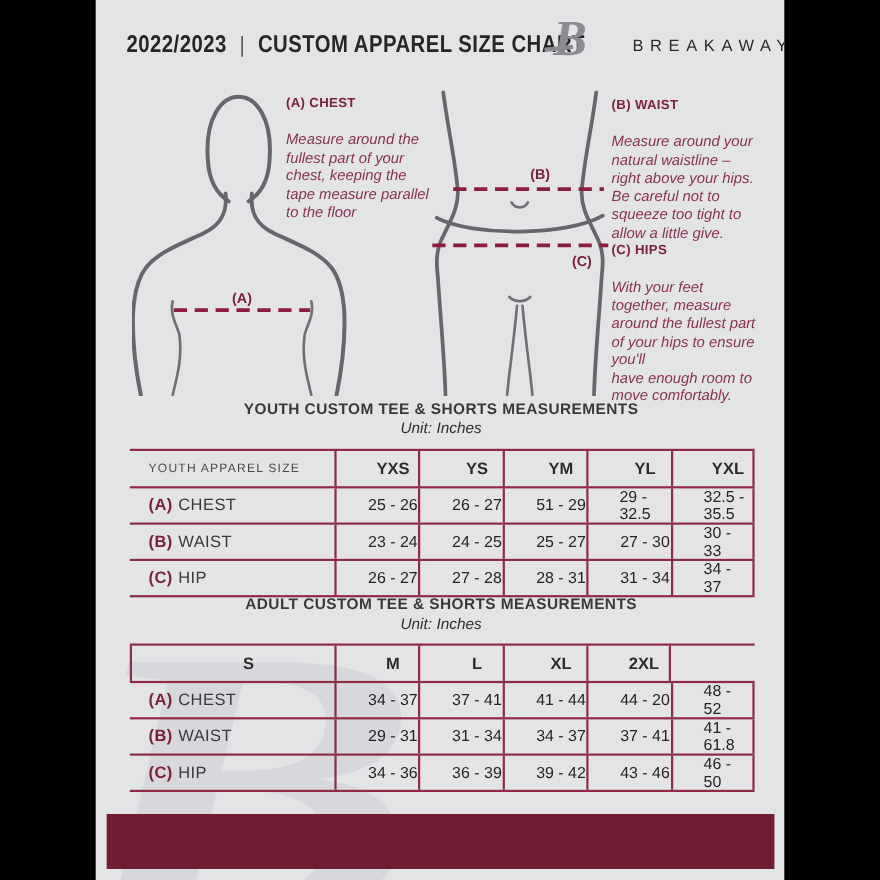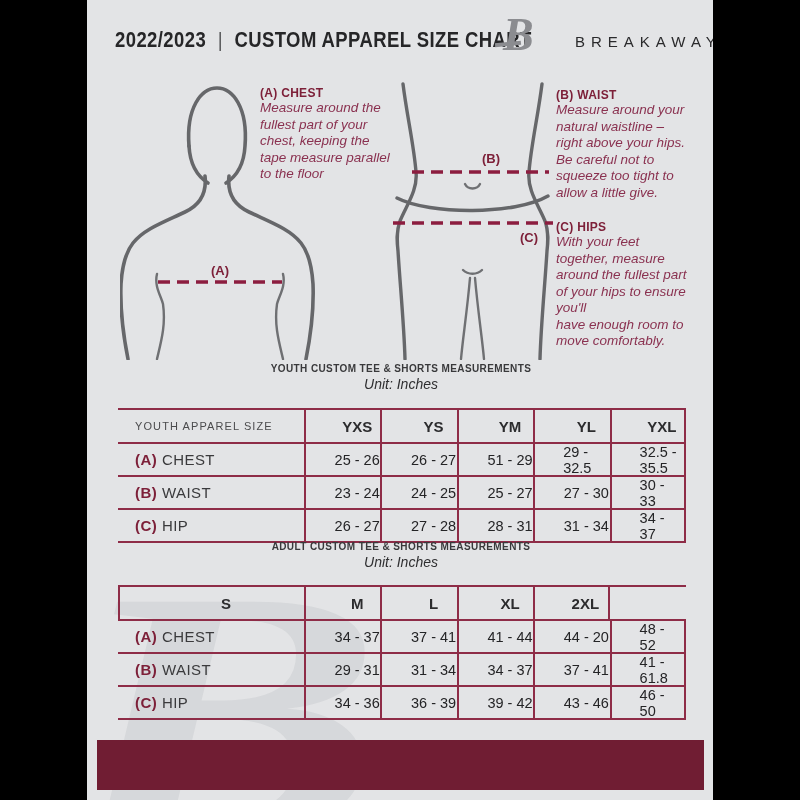--- a/index.html
+++ b/index.html
@@ -24,29 +24,29 @@
   .hdr{position:absolute;left:0;top:0;width:626px;height:70px;z-index:3;}
   .hdr-title{position:absolute;left:28px;top:27px;font-size:22px;font-weight:bold;color:#262628;letter-spacing:.5px;white-space:nowrap;transform:scaleX(.84);transform-origin:left center;}
   .hdr-title .divider{font-weight:normal;color:#4a4a4c;padding:0 14px;font-size:20px;}
   .logo-b{position:absolute;left:416px;top:12px;font-family:"Liberation Serif",serif;font-style:italic;font-weight:bold;font-size:46px;color:#8b8c90;line-height:1;}
   .logo-b::after{content:"";position:absolute;left:-8px;top:30px;width:26px;height:4px;background:#8b8c90;transform:rotate(-6deg);}
   .brand{position:absolute;left:488px;top:33px;font-size:15px;font-weight:normal;color:#2a2a2c;letter-spacing:6px;}
 
   
   .figure{position:absolute;z-index:1;}
   .guide-head{font-size:12px;font-weight:bold;color:var(--maroon);letter-spacing:.3px;}
-  .guide-text{font-style:italic;font-size:13.5px;line-height:16.5px;color:var(--maroon-text);white-space:pre-line;margin-top:0;}
+  .guide-text{font-style:italic;font-size:13.5px;line-height:16.5px;color:var(--maroon-text);white-space:pre-line;margin-top:19px;}
   .guide-block{position:absolute;z-index:2;}
   .gb-a{left:173px;top:86px;width:170px;}
   .gb-b{left:469px;top:88px;width:152px;}
   .gb-c{left:469px;top:220px;width:158px;}
 
   
   .sec{position:absolute;left:30px;width:568px;text-align:center;z-index:2;}
-  .sec-title{font-size:10px;font-weight:bold;color:#39393b;letter-spacing:.4px;}
+  .sec-title{font-size:14px;font-weight:bold;color:#39393b;letter-spacing:.4px;}
   .sec-unit{font-size:14px;font-style:italic;color:#2f2f31;margin-top:2px;}
   .sec-youth{top:363px;}
   .sec-adult{top:541px;}
 
   
   .size-table{position:absolute;left:31px;width:568px;border-bottom:2px solid var(--border);z-index:2;}
   .t-youth{top:408px;}
   .t-adult{top:585px;}
   .tr{display:grid;grid-template-columns:186px repeat(5,76.4px);border-top:2px solid var(--border);}
   .cell{height:31px;display:flex;align-items:center;justify-content:center;}

